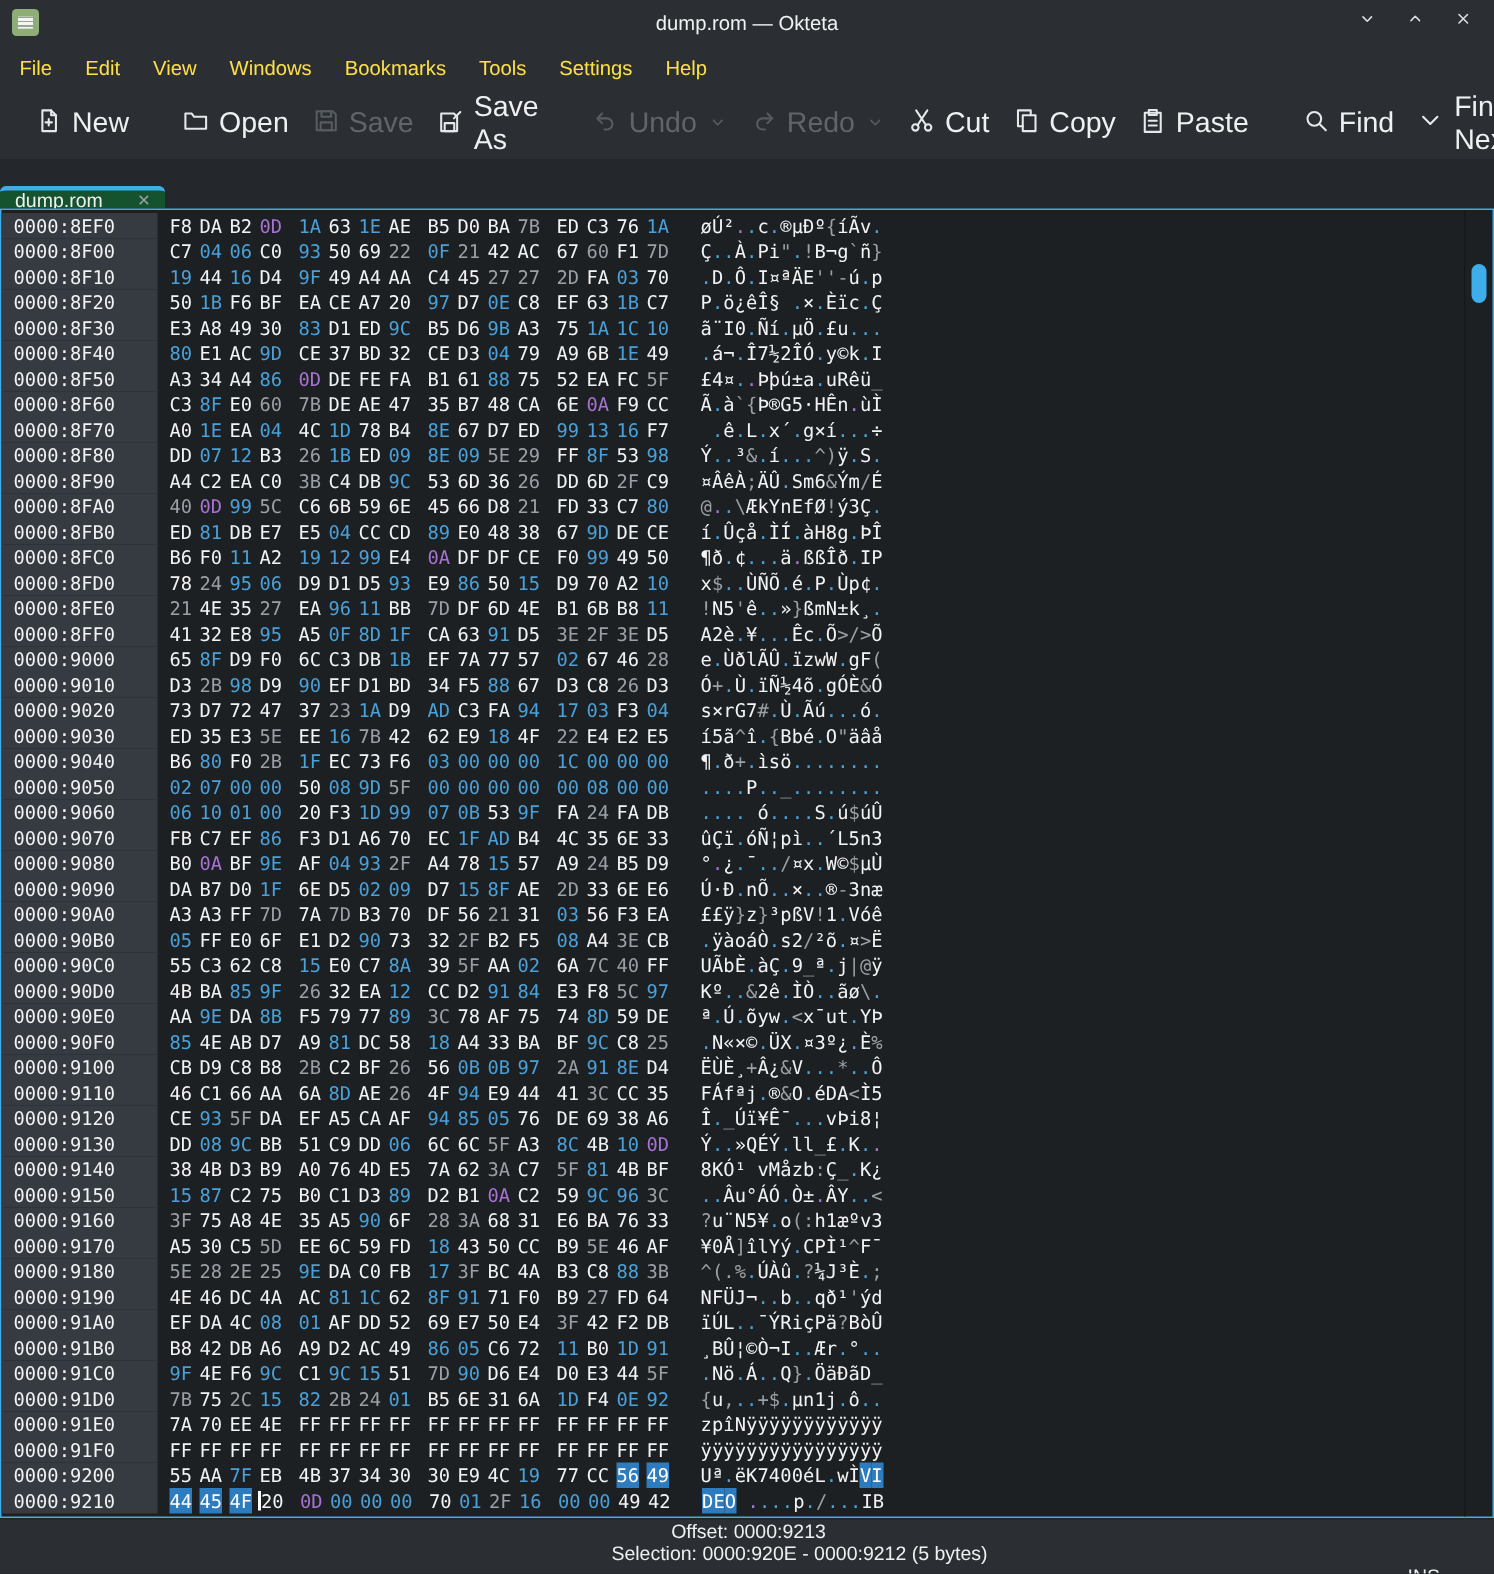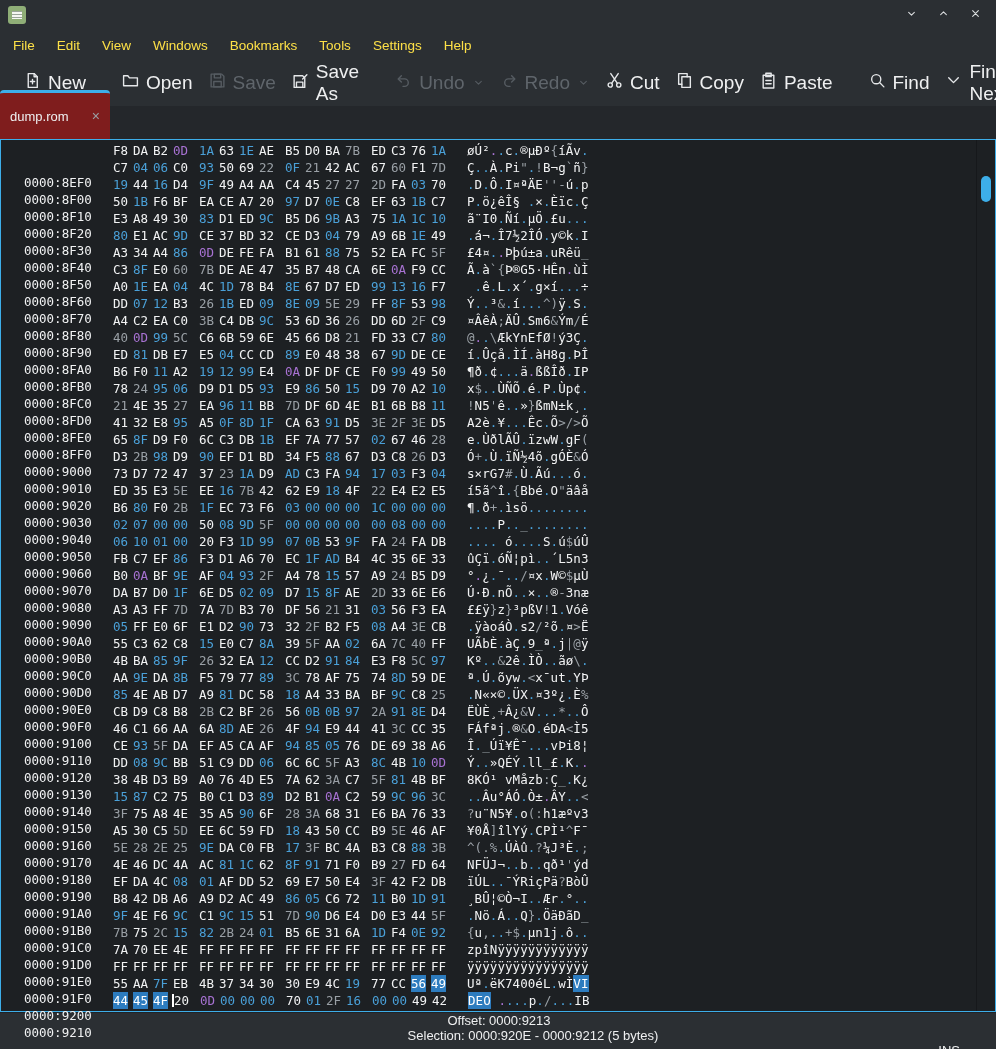--- a/index.html
+++ b/index.html
@@ -24,29 +24,29 @@
   .toolbar { height:46px; background:#2b2f33; display:flex; align-items:center; padding-left:16px; }
   .tbtn { display:flex; align-items:center; gap:7px; padding:8px 8px; color:#eff0f1;
           font-size:19px; border-radius:3px; }
   .tbtn svg { stroke:#e6e8ea; }
   .tbtn.disabled { color:#5f656b; }
   .tbtn.disabled svg { stroke:#565c62; }
   .tsep { width:1px; height:28px; background:#3d4248; margin:0 10px; }
   .chev svg { stroke:inherit; }
 
   .tabbar { height:33px; background:#24272b; display:flex; align-items:flex-end; }
-  .tab { height:49px; width:110px; background:#7f1d1d; border-top:3px solid #3daee9;
+  .tab { height:15px; width:110px; background:#14532d; border-top:3px solid #3daee9;
          border-radius:4px 4px 0 0; display:flex; align-items:center; padding:0 10px;
          color:#eff0f1; font-size:13px; gap:8px; }
   .tab-close { color:#9aa0a5; font-size:14px; margin-left:auto; }
 
   .editor { position:relative; height:873px; background:#1d2023; border:1px solid #3daee9; }
   .rows { padding-top:2px; font-family:"DejaVu Sans Mono", monospace; font-size:12.5px; }
   .row { display:flex; height:17px; line-height:17px; white-space:nowrap; }
-  .off { width:104px; background:#363b41; color:#f1f2f3; padding-left:23px; flex:none;margin-top:32px; }
+  .off { width:104px; background:#363b41; color:#f1f2f3; padding-left:8px; flex:none; }
   .hexwrap { margin-left:8px; flex:none; }
   .byte { display:inline-block; width:15px; margin-right:5px; }
   .byte.g { margin-right:11px; }
   .charwrap { margin-left:16px; flex:none; }
   .chr { display:inline-block; width:7.6px; }
   .nor { color:#f2f3f4; }
   .pun { color:#9aa0a6; }
   .ctl { color:#4aa0d8; }
   .pur { color:#a872d3; }
   .sel { background:#2d7cbf; color:#ffffff; }
@@ -66,20 +66,21 @@
   .combo svg { stroke:#c8cbce; }
   .combo-label { font-size:13px; color:#eff0f1; }
   .lock-btn { margin-left:38px; margin-right:52px; display:flex; align-items:center; }
   .lock-btn svg { stroke:#eff0f1; }
 </style>
 </head>
 <body>
 
 <div class="titlebar">
   <div class="app-icon"></div>
+  <div class="title-text">dump.rom — Okteta</div>
   <div class="win-controls" id="win-controls">
       <div class="win-btn">
         <span><svg width="13" height="13" viewBox="0 0 16 16" fill="none" stroke-width="1.3" stroke-linecap="round" stroke-linejoin="round">
             <path d="M4.5 6.5 8 10l3.5-3.5"></path>
           </svg></span>
       </div>
       <div class="win-btn">
         <span><svg width="13" height="13" viewBox="0 0 16 16" fill="none" stroke-width="1.3" stroke-linecap="round" stroke-linejoin="round">
             <path d="M4.5 9.5 8 6l3.5 3.5"></path>
           </svg></span>

